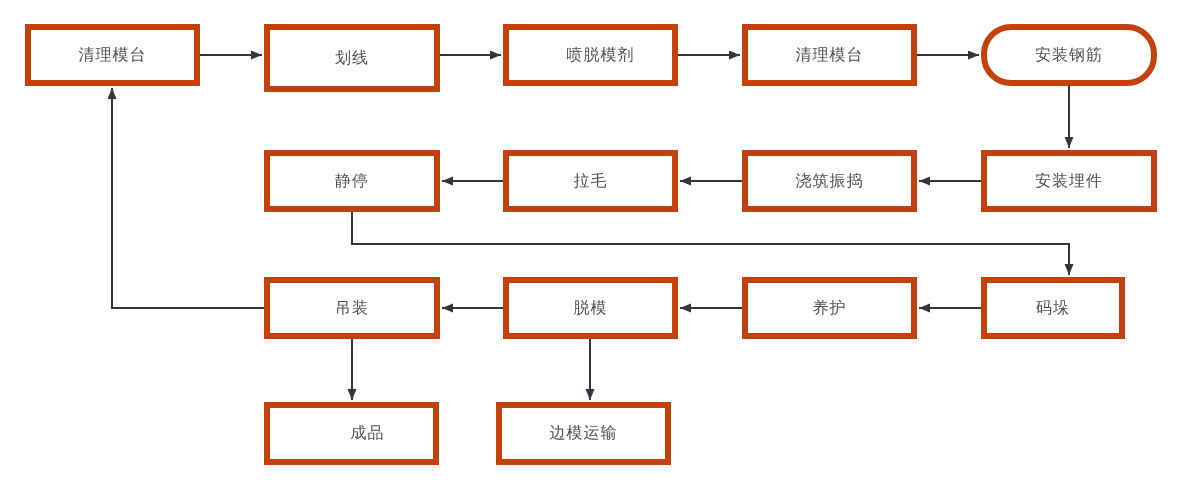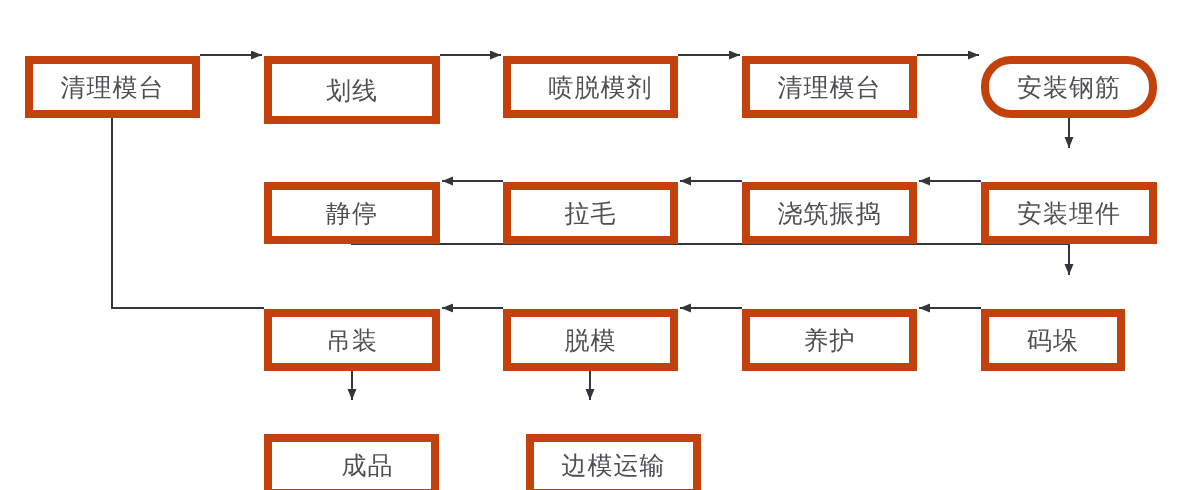--- a/index.html
+++ b/index.html
@@ -19,29 +19,28 @@
     position: absolute;
     left: 0;
     top: 0;
     width: 1181px;
     height: 490px;
   }
   .node {
     position: absolute;
     box-sizing: border-box;
     background: #ffffff;
-    border: 8px solid #c2410c;
+    border: 6px solid #c2410c;
     display: flex;
     align-items: center;
     justify-content: center;
-    font-size: 25px;
+    font-size: 16px;
     color: #4d4f52;
     letter-spacing: 1px;
     white-space: nowrap;
-    margin-top: 32px;
   }
   .edge {
     fill: none;
     stroke: #33373c;
     stroke-width: 2;
   }
 </style>
 </head>
 <body>
 
@@ -80,15 +79,15 @@
   <div class="node" style="left:742px; top:150px; width:175px; height:62px;">浇筑振捣</div>
   <div class="node" style="left:503px; top:150px; width:175px; height:62px;">拉毛</div>
   <div class="node" style="left:264px; top:150px; width:176px; height:62px;">静停</div>
 
   <div class="node" style="left:981px; top:277px; width:144px; height:62px;">码垛</div>
   <div class="node" style="left:742px; top:277px; width:175px; height:62px;">养护</div>
   <div class="node" style="left:503px; top:277px; width:175px; height:62px;">脱模</div>
   <div class="node" style="left:264px; top:277px; width:176px; height:62px;">吊装</div>
 
   <div class="node" style="left:264px; top:402px; width:175px; height:63px;padding-left:32px;">成品</div>
-  <div class="node" style="left:526px; top:402px; width:175px; height:63px;">边模运输</div>
+  <div class="node" style="left:496px; top:402px; width:175px; height:63px;">边模运输</div>
 
 </div>
 
 </body></html>

